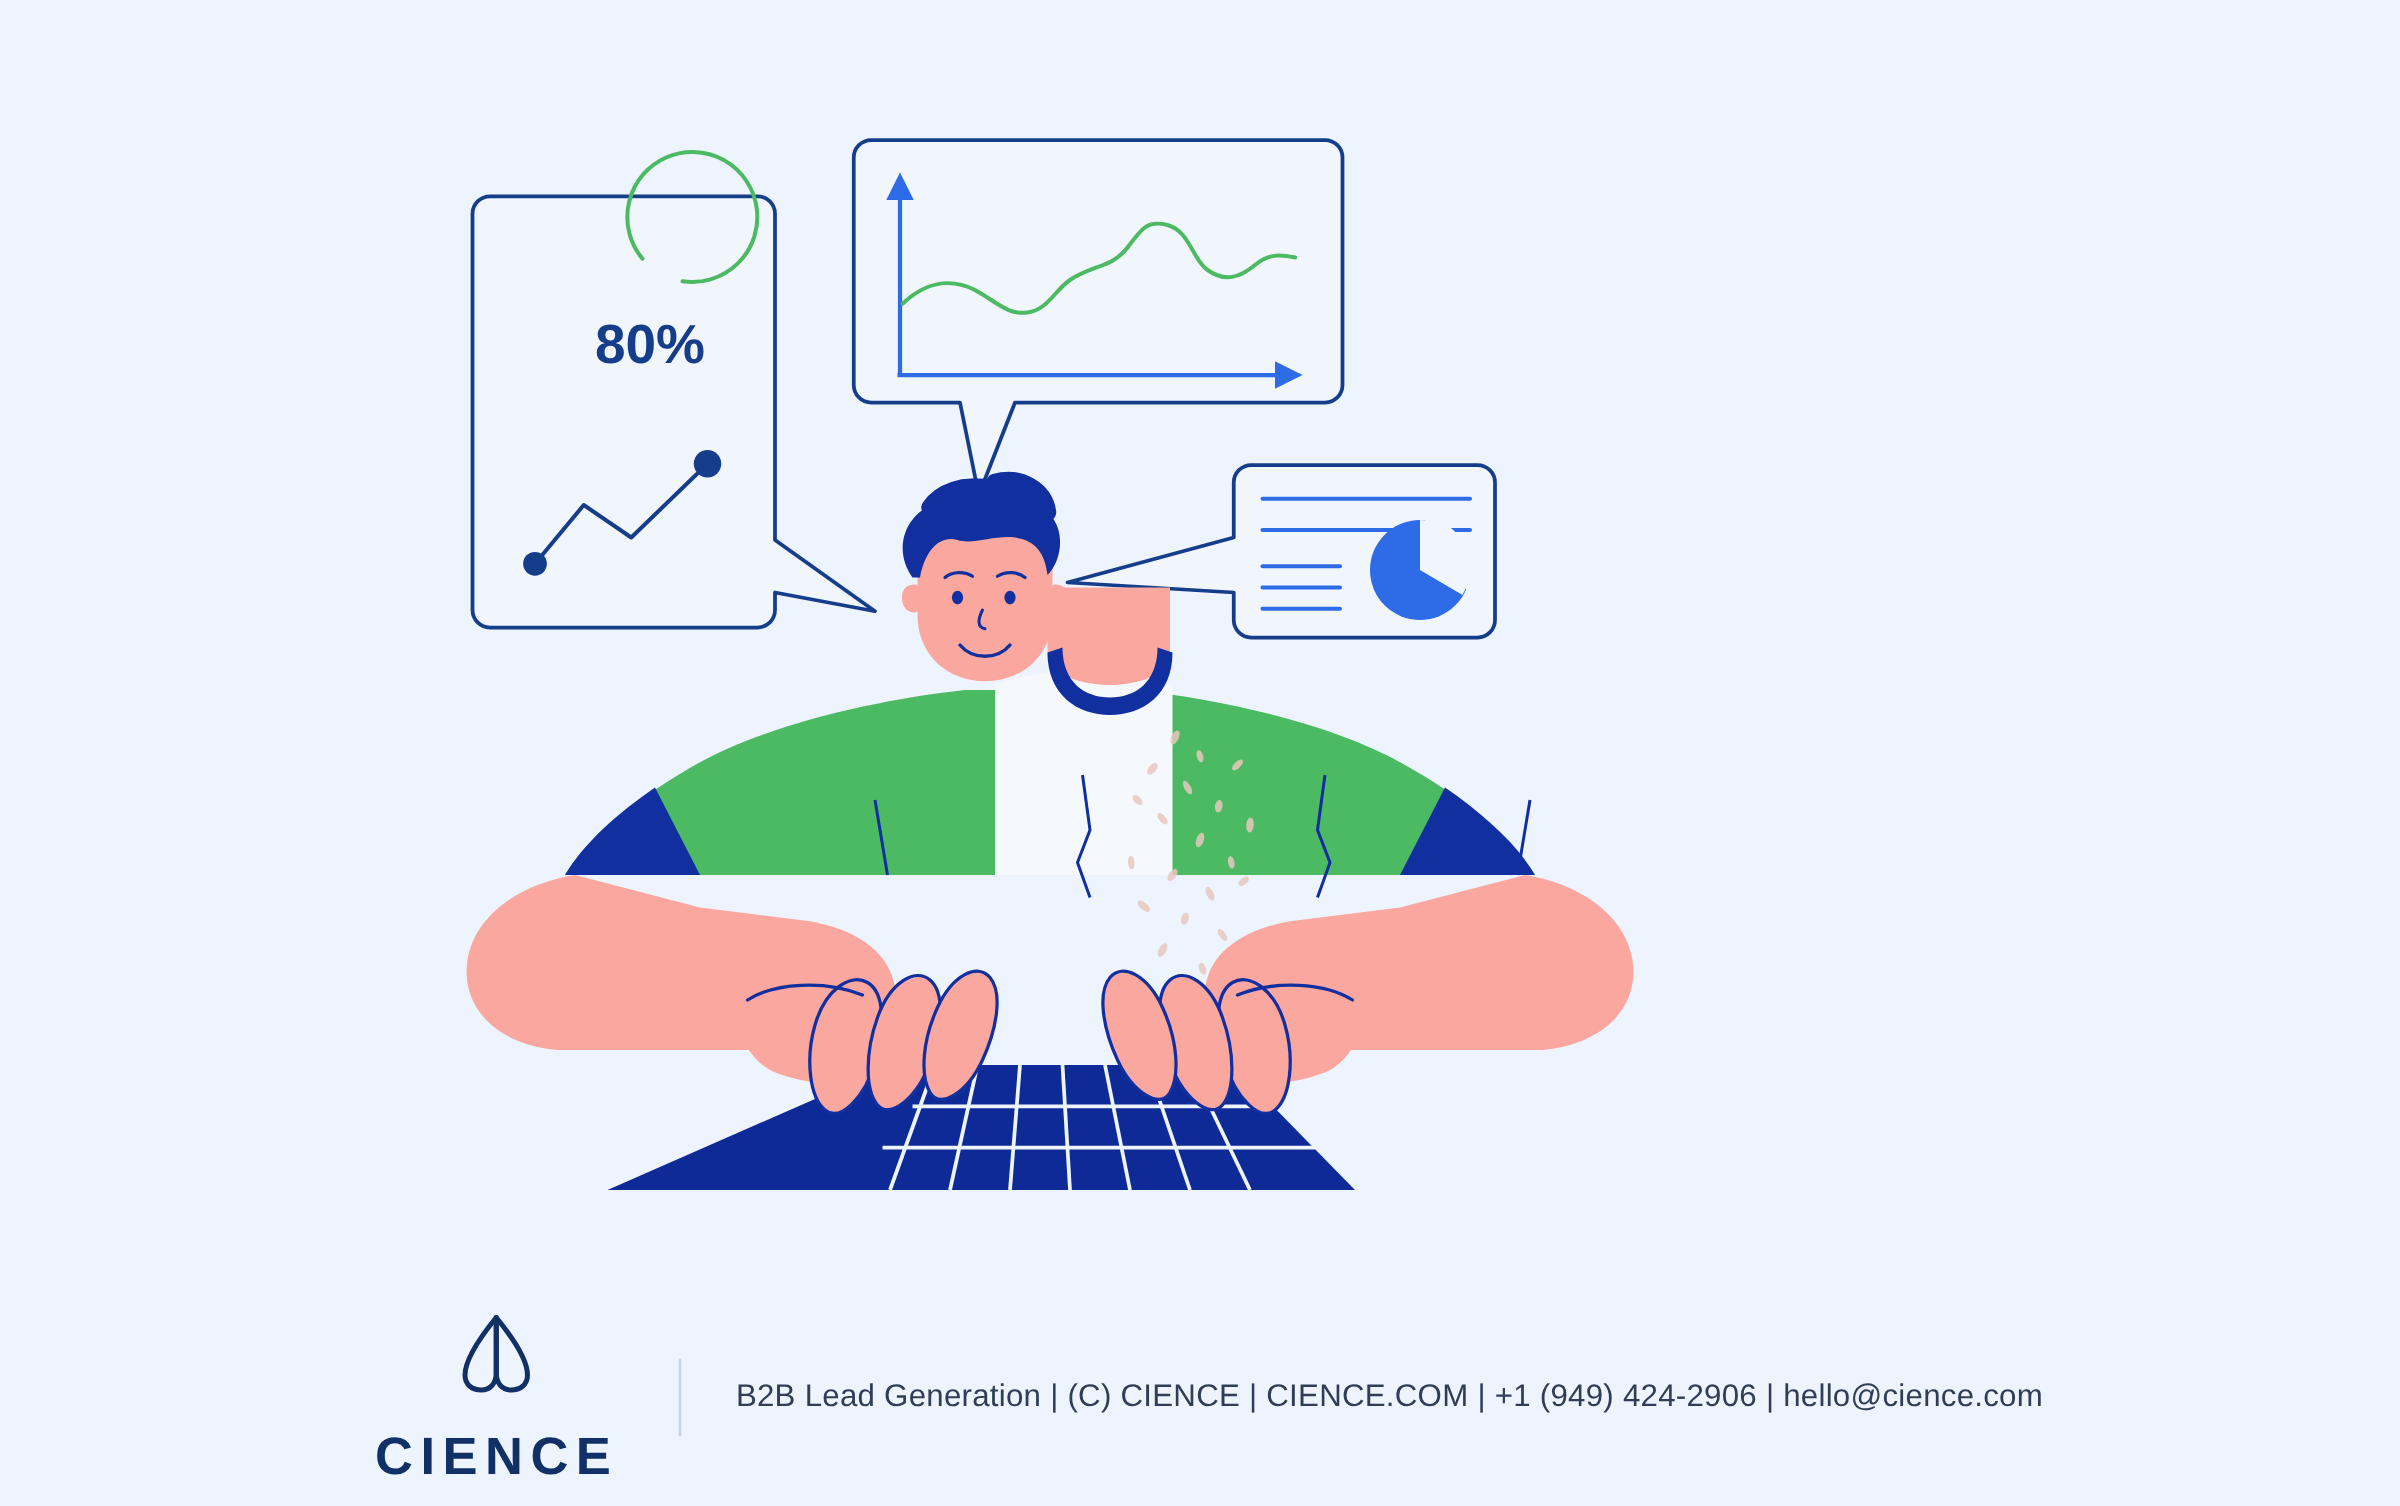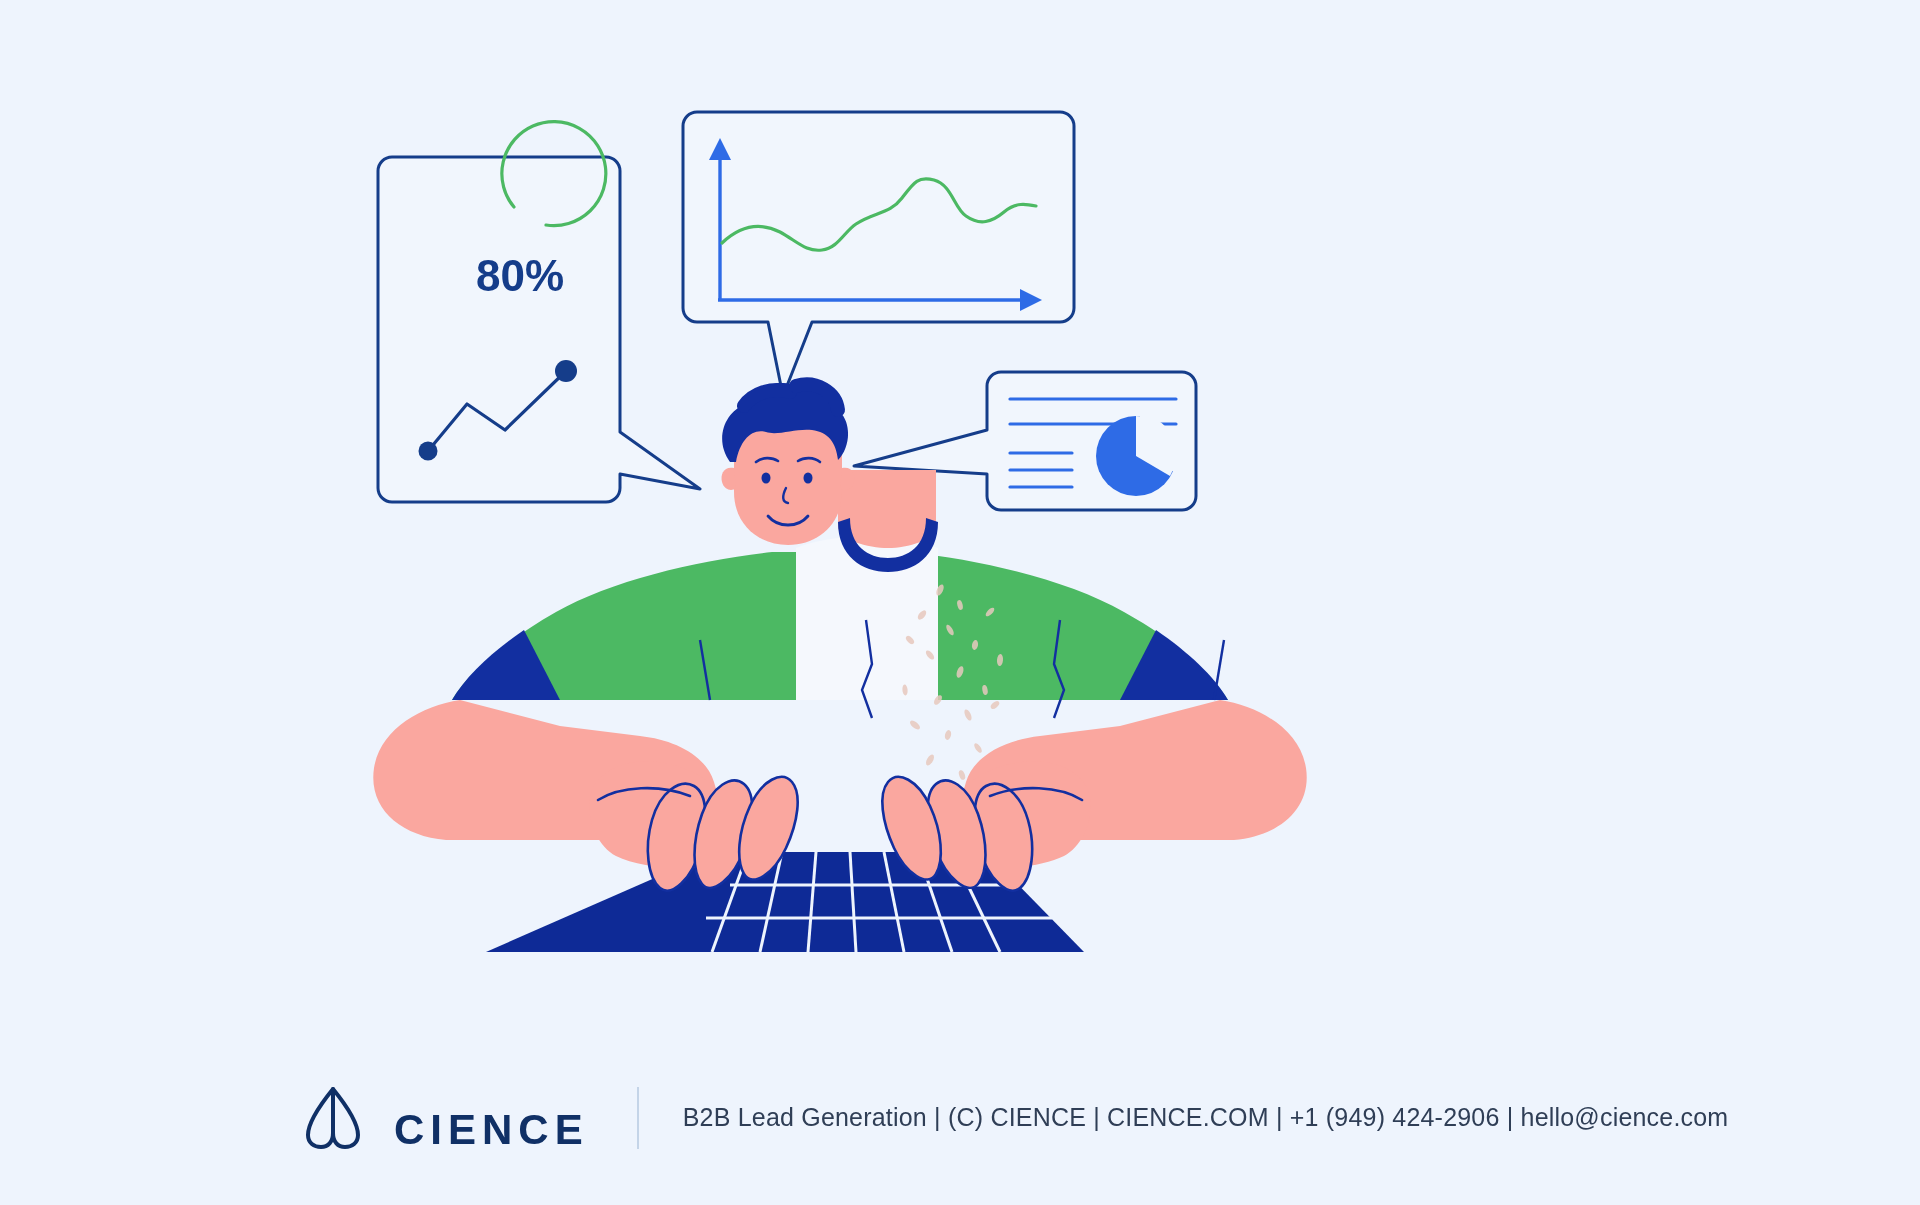--- a/index.html
+++ b/index.html
@@ -43,22 +43,23 @@
     top: 1030px;
     width: 1920px;
     height: 175px;
     display: flex;
     align-items: center;
     padding-left: 300px;
     box-sizing: border-box;
   }
   .brand {
     display: flex;
-    align-items: flex-end;
+    align-items: center;
     gap: 28px;
+    flex-direction: column;
   }
   .brand-mark {
     width: 66px;
     height: 66px;
     display: block;
   }
   .brand-word {
     font-size: 42px;
     letter-spacing: 6px;
     font-weight: bold;

